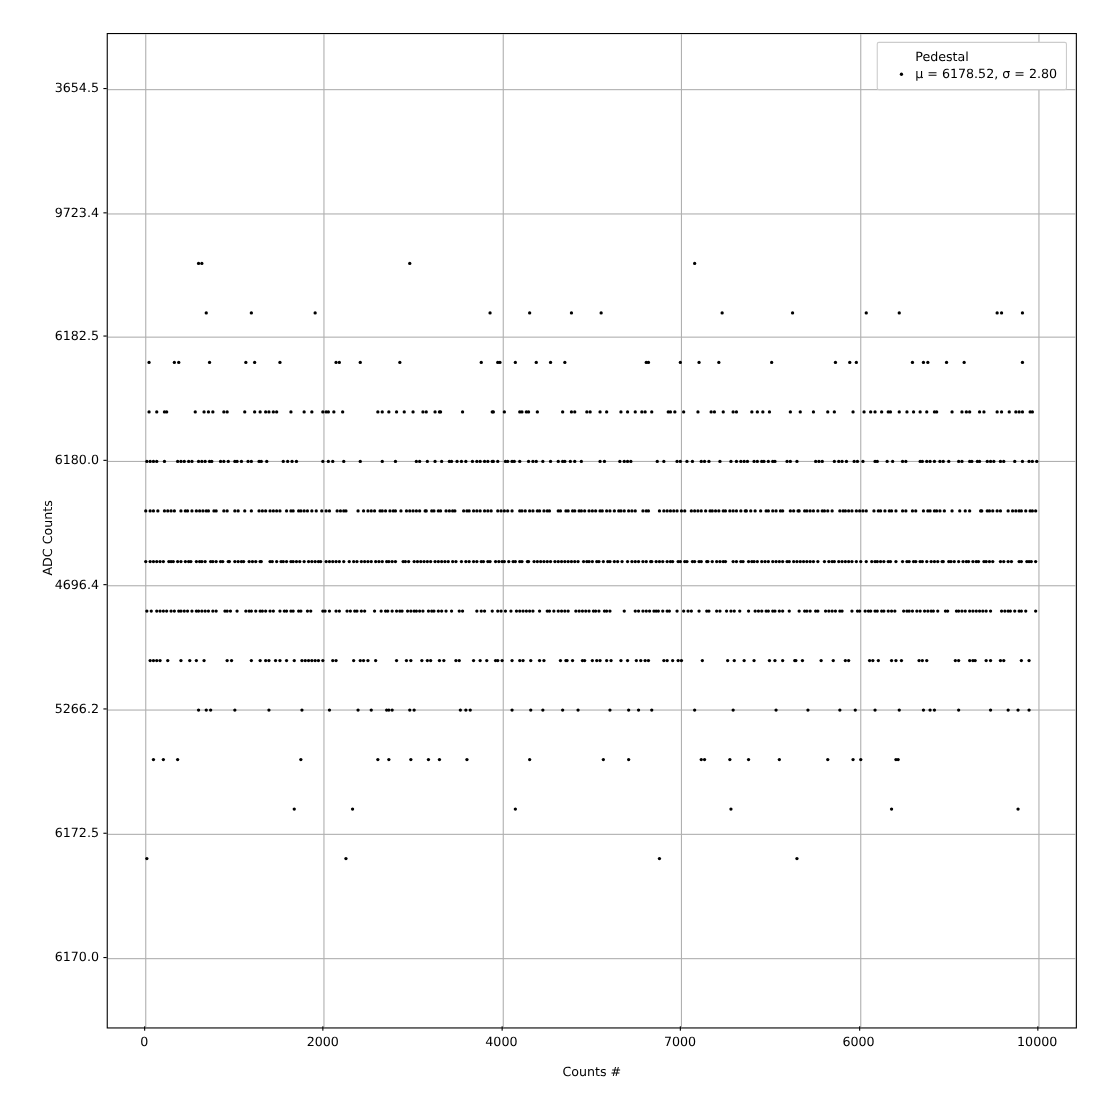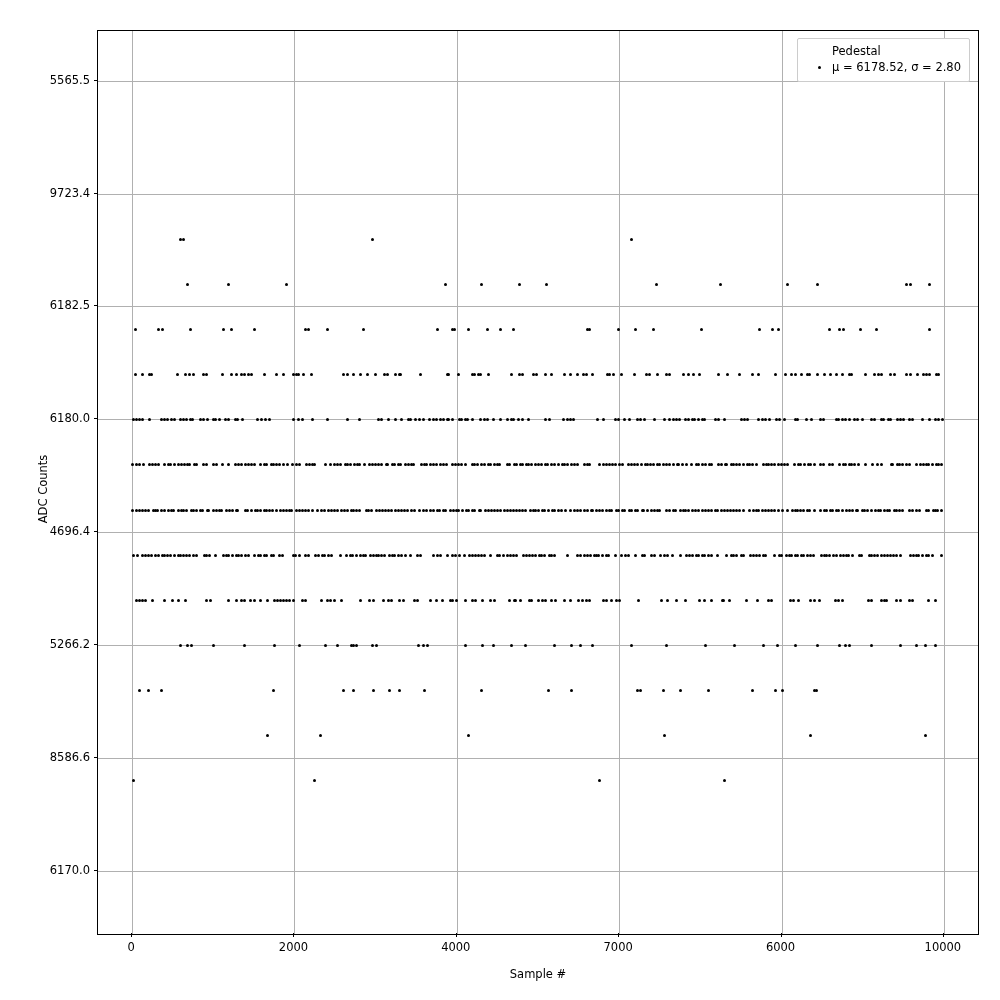--- a/index.html
+++ b/index.html
@@ -1347,31 +1347,31 @@
       <div class="xticklabel" style="left: 618.181px; top: 940px;">7000</div>
       <div class="tickmark-x" style="left: 781px; top: 933px;"></div>
       <div class="xticklabel" style="left: 780.542px; top: 940px;">6000</div>
       <div class="tickmark-x" style="left: 943px; top: 933px;"></div>
       <div class="xticklabel" style="left: 942.904px; top: 940px;">10000</div>
     </div>
   <div id="yticks-layer">
       <div class="tickmark-y" style="top: 870px; left: 93.5px;"></div>
       <div class="yticklabel" style="top: 869.79px; left: 39px; width: 51px;">6170.0</div>
       <div class="tickmark-y" style="top: 757px; left: 93.5px;"></div>
-      <div class="yticklabel" style="top: 756.915px; left: 39px; width: 51px;">8586.6</div>
+      <div class="yticklabel" style="top: 756.915px; left: 39px; width: 51px;">6172.5</div>
       <div class="tickmark-y" style="top: 644px; left: 93.5px;"></div>
       <div class="yticklabel" style="top: 644.04px; left: 39px; width: 51px;">5266.2</div>
       <div class="tickmark-y" style="top: 531px; left: 93.5px;"></div>
       <div class="yticklabel" style="top: 531.165px; left: 39px; width: 51px;">4696.4</div>
       <div class="tickmark-y" style="top: 418px; left: 93.5px;"></div>
       <div class="yticklabel" style="top: 418.29px; left: 39px; width: 51px;">6180.0</div>
       <div class="tickmark-y" style="top: 305px; left: 93.5px;"></div>
       <div class="yticklabel" style="top: 305.415px; left: 39px; width: 51px;">6182.5</div>
       <div class="tickmark-y" style="top: 193px; left: 93.5px;"></div>
       <div class="yticklabel" style="top: 192.54px; left: 39px; width: 51px;">9723.4</div>
       <div class="tickmark-y" style="top: 80px; left: 93.5px;"></div>
-      <div class="yticklabel" style="top: 79.665px; left: 39px; width: 51px;">5565.5</div>
+      <div class="yticklabel" style="top: 79.665px; left: 39px; width: 51px;">3654.5</div>
     </div>
 
-  <div id="xlabel">Sample #</div>
+  <div id="xlabel">Counts #</div>
   <div id="ylabel">ADC Counts</div>
 
 </div>
 
 </body></html>

